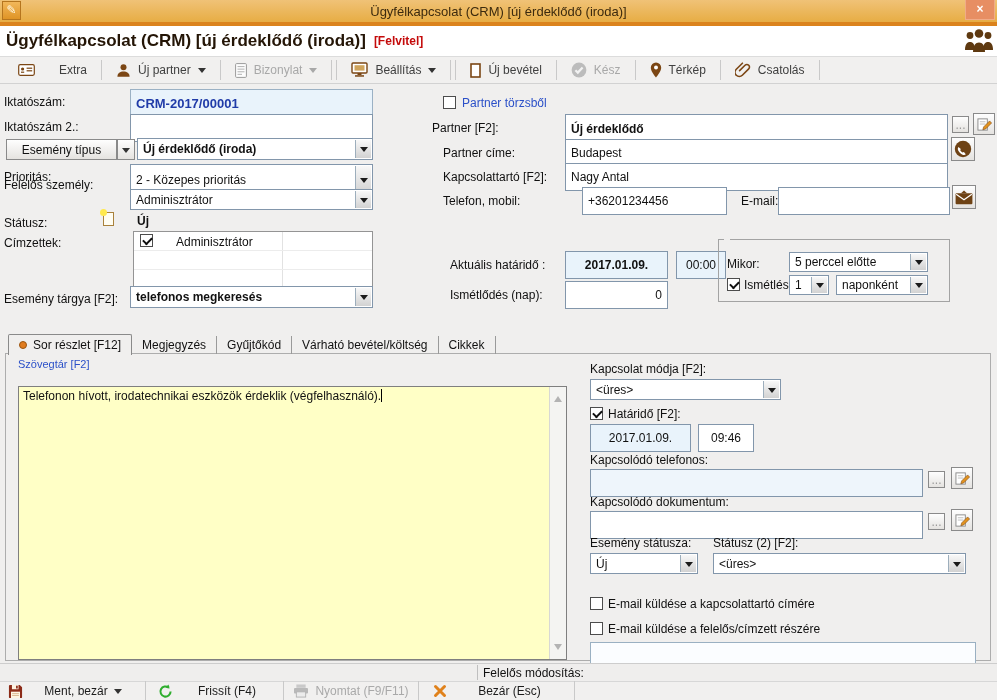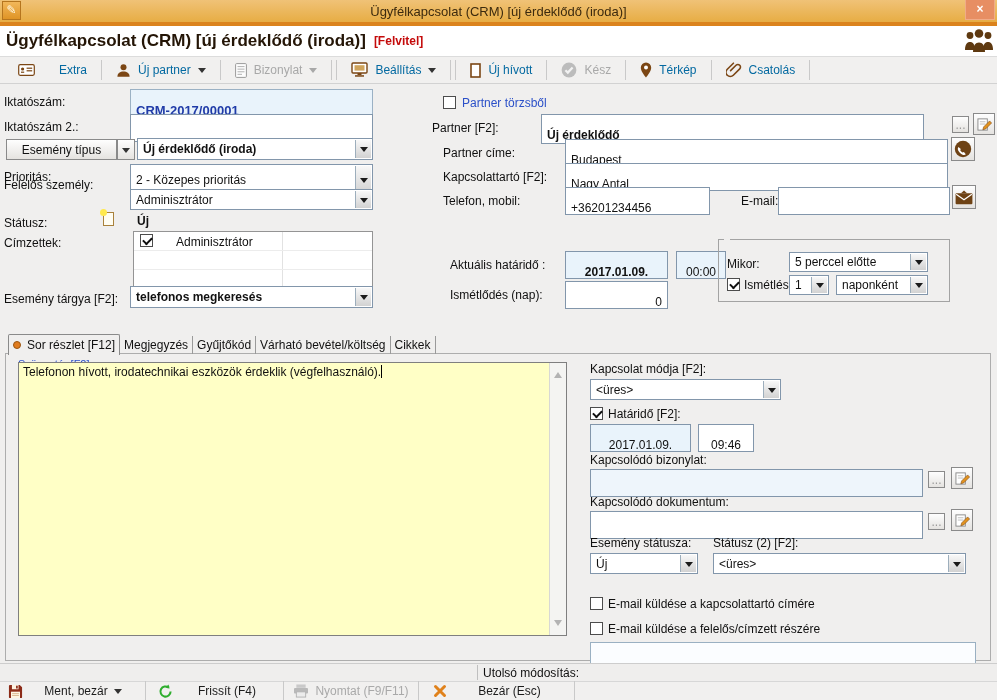--- a/index.html
+++ b/index.html
@@ -22,31 +22,31 @@
   
   .header { position:absolute; left:0; top:26px; width:997px; height:31px; background:#ffffff;
             border-bottom:1px solid #dcdcdc; display:flex; align-items:center; }
   .header .h1 { margin-left:6px; font-size:17px; font-weight:bold; color:#241506; }
   .header .mode { margin-left:8px; font-size:12px; font-weight:bold; color:#c40a0a; }
   .header .people { position:absolute; right:2px; top:1px; }
 
   
   .toolbar { position:absolute; left:0; top:57px; width:997px; height:27px; background:#f1f0ef;
              border-bottom:1px solid #d2d2d2; display:flex; align-items:center; padding-left:6px; }
-  .tbtn { display:flex; align-items:center; gap:7px; padding:0 12px; height:24px; color:#0369a1; white-space:nowrap; }
+  .tbtn { display:flex; align-items:center; gap:7px; padding:0 12px; height:24px; color:#404040; white-space:nowrap; }
   .tbtn.disabled { color:#a8a8a8; }
   .sep { width:1px; height:20px; background:#c9c9c9; margin:0 2px; }
   .caret { width:0; height:0; border:4px solid transparent; border-top:5px solid #333; margin-top:5px; }
   .tbtn.disabled .caret { border-top-color:#a8a8a8; }
 
   
   .lbl { position:absolute; white-space:nowrap; color:#101010; }
   .lbl.blue { color:#2b50c8; }
   .field { position:absolute; background:#fff; border:1px solid #8296ab; display:flex;
-           align-items:flex-start; padding:13px 5px; overflow:hidden; white-space:nowrap; }
+           align-items:center; padding:13px 5px; overflow:hidden; white-space:nowrap; }
   .field.ro { background:#e9f3fb; }
   .combo { position:absolute; background:#fff; border:1px solid #8296ab; display:flex;
            align-items:center; padding:0 20px 0 5px; overflow:hidden; white-space:nowrap; }
   .dd { position:absolute; right:1px; top:1px; bottom:1px; width:16px;
         background:linear-gradient(#f8f8f8,#d2d2d2); border-left:1px solid #9daebc;
         display:flex; align-items:center; justify-content:center; }
   .dd i { width:0; height:0; border:4px solid transparent; border-top:5px solid #1a1a1a; margin-top:5px; }
   .btn3d { position:absolute; background:linear-gradient(#fefefe,#e5e3e0); border:1px solid #8a8a8a;
            display:flex; align-items:center; justify-content:center; }
   .chk { position:absolute; width:13px; height:13px; background:#fff; border:1px solid #4c4c4c; }
@@ -66,30 +66,30 @@
               border:1px solid #a9813b; }
   .noteicon::before { content:""; position:absolute; left:-4px; top:-4px; width:7px; height:7px;
               border-radius:50%; background:#ffe94d; }
 
   
   .group { position:absolute; left:718px; top:239px; width:232px; height:63px; border:1px solid #a3a3a3; }
   .legend { position:absolute; left:724px; top:232px; background:#f0efee; padding:0 4px 0 2px; height:15px; }
 
   
   .tabs { position:absolute; left:8px; top:334px; height:20px; display:flex; z-index:3; }
-  .tab { display:flex; align-items:center; padding:0 4px; white-space:nowrap;text-align:center; }
+  .tab { display:flex; align-items:center; padding:0 10px; white-space:nowrap;text-align:center; }
   .tab.active { border:1px solid #8a8a8a; border-bottom:none; background:#f0efee; height:21px;
                 border-radius:2px 2px 0 0; gap:6px; }
   .tab.active .dot { width:8px; height:8px; border-radius:50%; background:#e07c1f; border:1px solid #9a5510; }
   .tab.plain { margin-top:2px; height:18px; border-right:1px solid #9a9a9a; }
 
   
   .panel { position:absolute; left:5px; top:353px; width:986px; height:308px; background:#f0efee;
            border:1px solid #adadad; }
-  .memo { position:absolute; left:18px; top:362px; width:549px; height:274px; background:#ffffc6;
+  .memo { position:absolute; left:18px; top:386px; width:549px; height:274px; background:#ffffc6;
           border:1px solid #7f7f7f; padding:2px 22px 2px 4px; line-height:15px; }
   .memo .scroll { position:absolute; right:0; top:0; bottom:0; width:17px; background:#f4f4f2;
           border-left:1px solid #d8d8d4; }
   .memo .scroll .up, .memo .scroll .dn { position:absolute; left:4px; width:0; height:0;
           border:4px solid transparent; }
   .memo .scroll .up { top:5px; border-bottom:6px solid #b3b3b3; }
   .memo .scroll .dn { bottom:5px; border-top:6px solid #b3b3b3; }
   .textcaret { display:inline-block; width:1px; height:13px; background:#000; vertical-align:-2px; }
 
   
@@ -184,21 +184,21 @@
       <span class="caret"></span>
     </div>
     <div class="sep"></div>
     <div class="sep"></div>
     <div class="tbtn">
       <span>
           <svg width="11" height="15" viewBox="0 0 11 15">
             <rect x="1" y="1" width="9" height="13" fill="#fff" stroke="#7b4614" stroke-width="1.6"></rect>
           </svg>
         </span>
-      <span>Új hívott</span>
+      <span>Új bevétel</span>
     </div>
     <div class="sep"></div>
     <div class="tbtn disabled">
       <span>
           <svg width="16" height="16" viewBox="0 0 16 16">
             <circle cx="8" cy="8" r="7.4" fill="#bcbcbc"></circle>
             <path d="M4.4 8.3l2.4 2.3 4.8-5.2" stroke="#f2f2f2" stroke-width="2.2" fill="none"></path>
           </svg>
         </span>
       <span>Kész</span>
@@ -282,21 +282,21 @@
     <span class="bold">telefonos megkeresés</span>
     <span class="dd">
         <i></i>
       </span>
   </div>
 
   <span class="chk" style="left:443px;top:96px"></span>
   <div class="lbl blue" style="left:462px;top:96px">Partner törzsből</div>
 
   <div class="lbl" style="left:432px;top:121px">Partner [F2]:</div>
-  <div class="field" style="left:541px;top:114px;width:383px;height:30px">
+  <div class="field" style="left:565px;top:114px;width:383px;height:30px">
     <span class="bold">Új érdeklődő</span>
   </div>
   <div class="btn3d" style="left:952px;top:116px;width:17px;height:17px;color:#9a9a9a">...</div>
   <div class="btn3d" style="left:973px;top:113px;width:22px;height:22px">
     <span>
         <svg width="15" height="15" viewBox="0 0 16 16">
           <rect x="1" y="2" width="10" height="12" fill="#fff" stroke="#8a8a8a"></rect>
           <rect x="3" y="4.6" width="6" height="1" fill="#bbb"></rect>
           <rect x="3" y="7" width="6" height="1" fill="#bbb"></rect>
           <path d="M7 10.6L13.4 4.2l2.2 2.2L9.2 12.8l-3 .8z" fill="#e1921e" stroke="#7b4614" stroke-width="0.6"></path>
@@ -316,21 +316,21 @@
         </svg>
       </span>
   </div>
 
   <div class="lbl" style="left:443px;top:170px">Kapcsolattartó [F2]:</div>
   <div class="field" style="left:565px;top:163px;width:383px;height:20px">
     <span>Nagy Antal</span>
   </div>
 
   <div class="lbl" style="left:443px;top:194px">Telefon, mobil:</div>
-  <div class="field" style="left:565px;top:187px;width:145px;height:20px">
+  <div class="field" style="left:582px;top:187px;width:145px;height:20px">
     <span>+36201234456</span>
   </div>
   <div class="lbl" style="left:741px;top:194px">E-mail:</div>
   <div class="field" style="left:778px;top:187px;width:172px;height:20px">
     <span></span>
   </div>
   <div class="btn3d" style="left:952px;top:185px;width:24px;height:24px">
     <span>
         <svg width="18" height="15" viewBox="0 0 18 15">
           <path d="M9 .6l3 2.6H6z" fill="#6e4214"></path>
@@ -412,21 +412,21 @@
 
   <span class="chk checked" style="left:590px;top:407px"></span>
   <div class="lbl" style="left:608px;top:407px">Határidő [F2]:</div>
   <div class="field ro" style="left:590px;top:424px;width:101px;height:21px;justify-content:center">
     <span>2017.01.09.</span>
   </div>
   <div class="field" style="left:698px;top:424px;width:56px;height:21px;justify-content:center">
     <span>09:46</span>
   </div>
 
-  <div class="lbl" style="left:590px;top:453px">Kapcsolódó bizonylat:</div>
+  <div class="lbl" style="left:590px;top:453px">Kapcsolódó telefonos:</div>
   <div class="field ro" style="left:590px;top:469px;width:333px;height:20px;background:#eef5fb">
     <span></span>
   </div>
   <div class="btn3d" style="left:928px;top:471px;width:17px;height:17px;color:#9a9a9a">...</div>
   <div class="btn3d" style="left:951px;top:467px;width:22px;height:22px">
     <span>
         <svg width="15" height="15" viewBox="0 0 16 16">
           <rect x="1" y="2" width="10" height="12" fill="#fff" stroke="#8a8a8a"></rect>
           <rect x="3" y="4.6" width="6" height="1" fill="#bbb"></rect>
           <rect x="3" y="7" width="6" height="1" fill="#bbb"></rect>
@@ -467,21 +467,21 @@
   </div>
 
   <span class="chk" style="left:590px;top:597px"></span>
   <div class="lbl" style="left:608px;top:597px">E-mail küldése a kapcsolattartó címére</div>
   <span class="chk" style="left:590px;top:622px"></span>
   <div class="lbl" style="left:608px;top:622px">E-mail küldése a felelős/címzett részére</div>
   <div class="field" style="left:590px;top:642px;width:386px;height:17px;background:#fbfdff;border-color:#9ab0c2"></div>
 
   <div class="statusbar">
     <span class="sdiv"></span>
-    <span class="lbl" style="left:483px;top:2px">Utolsó módosítás:</span>
+    <span class="lbl" style="left:483px;top:2px">Felelős módosítás:</span>
   </div>
 
   <div class="bottombar">
     <span style="margin-left:8px">
         <svg width="15" height="15" viewBox="0 0 16 16">
           <path d="M1 2a1 1 0 0 1 1-1h10.5L15 3.5V14a1 1 0 0 1-1 1H2a1 1 0 0 1-1-1z" fill="#8c2b18"></path>
           <rect x="4.2" y="1" width="7" height="4.6" fill="#fdf3e2"></rect>
           <rect x="8.6" y="1.8" width="1.8" height="3" fill="#8c2b18"></rect>
           <rect x="3.2" y="8.2" width="9.6" height="6.8" fill="#fdf3e2"></rect>
           <rect x="4.4" y="9.8" width="7.2" height="1" fill="#d8b58e"></rect>

